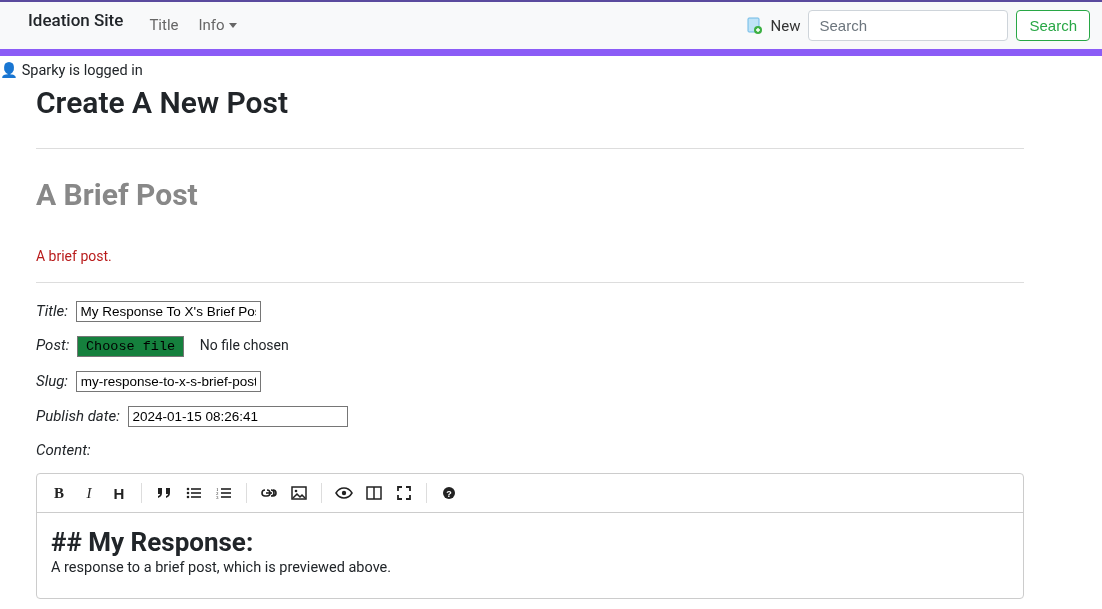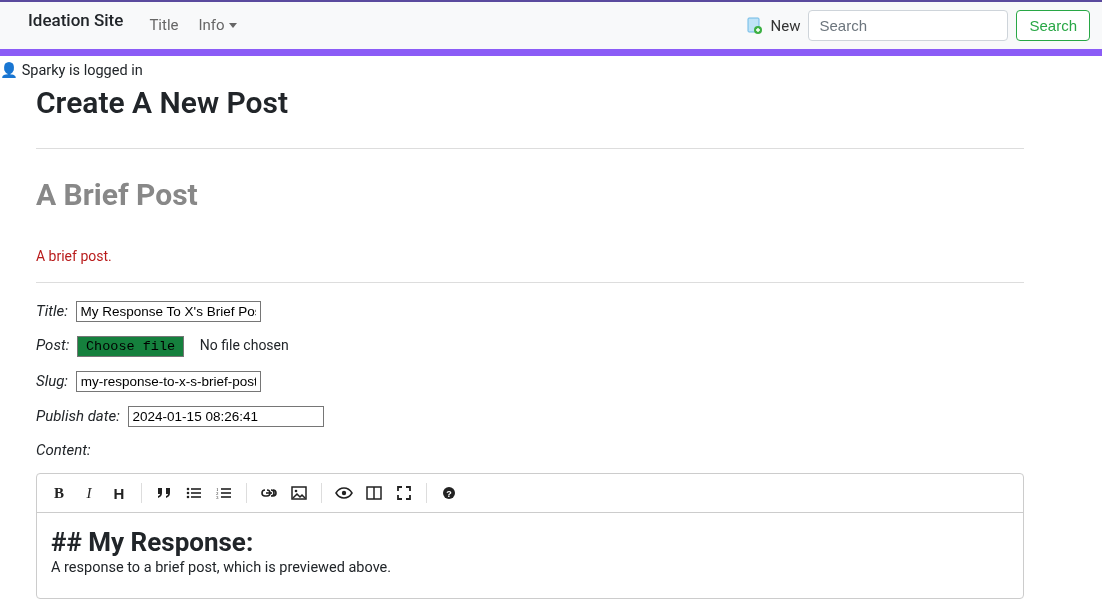--- a/index.html
+++ b/index.html
@@ -113,21 +113,21 @@
       font-size: 15px;
     }
     .form-row label { margin-right: 4px; font-style: italic; }
     .text-input {
       border: 1px solid #767676;
       padding: 2px 4px;
       font-size: 13.5px;
       font-family: Arial, sans-serif;
       width: 185px;
     }
-    .text-input.date { width: 196px; }
+    .text-input.date { width: 220px; }
     .choose-file {
       border: 1px solid #767676;
       background: #15803d;
       padding: 2px 8px;
       font-size: 13.5px;
       font-family: Liberation Mono, monospace;
       cursor: pointer;
     }
     .file-status { font-size: 14px; margin-left: 12px; }
     .editor-wrap {

